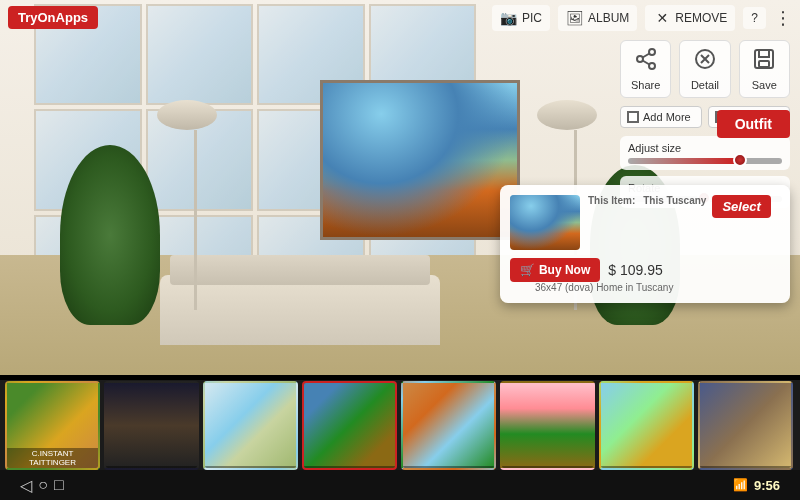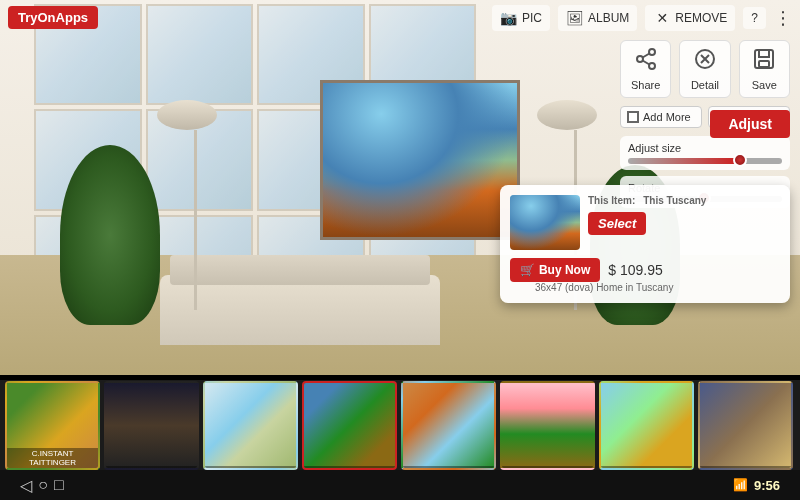--- a/index.html
+++ b/index.html
@@ -276,21 +276,20 @@
       flex-shrink: 0;
     }
     .popup-thumb-inner {
       width: 100%; height: 100%;
       background: radial-gradient(ellipse at 30% 20%, #87ceeb 0%, #4682b4 40%, transparent 70%),
         linear-gradient(180deg, #87ceeb 0%, #4682b4 30%, #8fbc8f 50%, #d2691e 70%, #8b4513 100%);
     }
     .popup-actions {
       flex: 1;
       display: flex;
-      flex-direction: column;
       gap: 6px;
     }
     .popup-labels {
       display: flex;
       gap: 8px;
       font-size: 10px;
       color: #666;
     }
     .popup-labels span { font-weight: bold; }
     .pinit-btn {
@@ -544,21 +543,21 @@
     <div class="top-btn">
       <div class="top-btn-icon">✕</div>
       <span>REMOVE</span>
     </div>
     <div class="top-btn">
       <span>?</span>
     </div>
     <div class="top-dots">⋮</div>
   </div>
 
-  <button id="select-btn">Adjust</button>
+  <button id="select-btn">Outfit</button>
 
   <div id="product-popup">
     <div class="popup-row1">
       <div class="popup-thumb">
         <div class="popup-thumb-inner"></div>
       </div>
       <div class="popup-actions">
         <div class="popup-labels">
           <span>This Item:</span>
           <span>This Tuscany</span>

